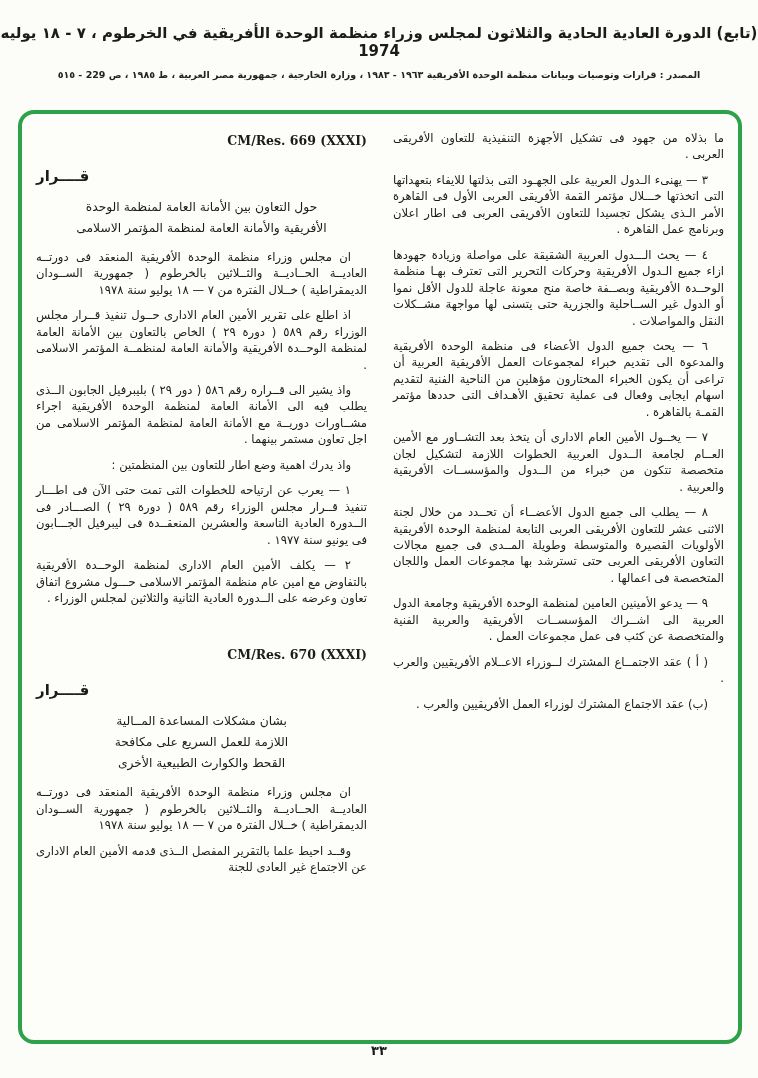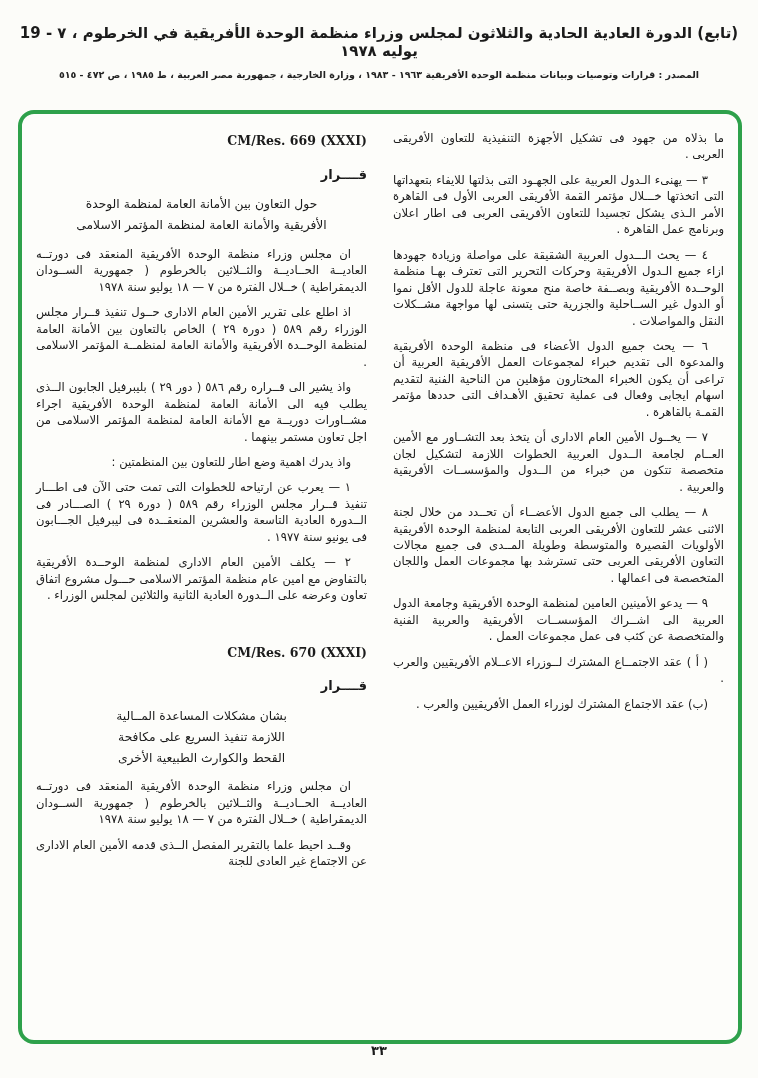--- a/index.html
+++ b/index.html
@@ -60,23 +60,23 @@
   .res-id {
     direction: ltr;
     text-align: right;
     font-family: "DejaVu Serif", serif;
     font-weight: bold;
     font-size: 12.5px;
     margin: 2px 0 16px 0;
   }
   .res-id.second { margin-top: 40px; }
   .res-title {
-    text-align: right;
+    text-align: left;
     font-weight: bold;
-    font-size: 13px;
+    font-size: 15px;
     margin: 4px 0 10px 0;
   }
   .res-subtitle {
     text-align: center;
     font-weight: normal;
     font-size: 12.3px;
     line-height: 1.7;
     margin-bottom: 10px;
   }
   .res-subtitle div { white-space: nowrap; }
@@ -89,22 +89,22 @@
     font-weight: bold;
     font-size: 13px;
   }
 </style>
 </head>
 <body>
 
 <div class="page">
 
   <header class="page-header">
-    <div class="header-title">(تابع) الدورة العادية الحادية والثلاثون لمجلس وزراء منظمة الوحدة الأفريقية في الخرطوم ، ٧ - 19 يوليه ١٩٧٨</div>
-    <div class="header-source">المصدر : قرارات وتوصيات وبيانات منظمة الوحدة الأفريقية ١٩٦٣ - ١٩٨٣ ، وزارة الخارجية ، جمهورية مصر العربية ، ط ١٩٨٥ ، ص ٤٧٢ - ٥١٥</div>
+    <div class="header-title">(تابع) الدورة العادية الحادية والثلاثون لمجلس وزراء منظمة الوحدة الأفريقية في الخرطوم ، ٧ - ١٨ يوليه 1974</div>
+    <div class="header-source">المصدر : قرارات وتوصيات وبيانات منظمة الوحدة الأفريقية ١٩٦٣ - ١٩٨٣ ، وزارة الخارجية ، جمهورية مصر العربية ، ط ١٩٨٥ ، ص 229 - ٥١٥</div>
   </header>
 
   <div class="frame">
     <div class="columns">
 
       <section class="col">
         <p class="para no-indent">ما بذلاه من جهود فى تشكيل الأجهزة التنفيذية للتعاون الأفريقى العربى .</p>
         <p class="para">٣ — يهنىء الـدول العربية على الجهـود التى بذلتها للايفاء بتعهداتها التى اتخذتها خـــلال مؤتمر القمة الأفريقى العربى الأول فى القاهرة الأمر الـذى يشكل تجسيدا للتعاون الأفريقى العربى فى اطار اعلان وبرنامج عمل القاهرة .</p>
         <p class="para">٤ — يحث الـــدول العربية الشقيقة على مواصلة وزيادة جهودها ازاء جميع الـدول الأفريقية وحركات التحرير التى تعترف بهـا منظمة الوحــدة الأفريقية وبصــفة خاصة منح معونة عاجلة للدول الأقل نموا أو الدول غير الســاحلية والجزرية حتى يتسنى لها مواجهة مشــكلات النقل والمواصلات .</p>
         <p class="para">٦ — يحث جميع الدول الأعضاء فى منظمة الوحدة الأفريقية والمدعوة الى تقديم خبراء لمجموعات العمل الأفريقية العربية أن تراعى أن يكون الخبراء المختارون مؤهلين من الناحية الفنية لتقديم اسهام ايجابى وفعال فى عملية تحقيق الأهـداف التى حددها مؤتمر القمـة بالقاهرة .</p>
@@ -126,21 +126,21 @@
         <p class="para">اذ اطلع على تقرير الأمين العام الادارى حــول تنفيذ قــرار مجلس الوزراء رقم ٥٨٩ ( دورة ٢٩ ) الخاص بالتعاون بين الأمانة العامة لمنظمة الوحــدة الأفريقية والأمانة العامة لمنظمــة المؤتمر الاسلامى .</p>
         <p class="para">واذ يشير الى قــراره رقم ٥٨٦ ( دور ٢٩ ) بليبرفيل الجابون الــذى يطلب فيه الى الأمانة العامة لمنظمة الوحدة الأفريقية اجراء مشــاورات دوريــة مع الأمانة العامة لمنظمة المؤتمر الاسلامى من اجل تعاون مستمر بينهما .</p>
         <p class="para">واذ يدرك اهمية وضع اطار للتعاون بين المنظمتين :</p>
         <p class="para">١ — يعرب عن ارتياحه للخطوات التى تمت حتى الآن فى اطـــار تنفيذ قــرار مجلس الوزراء رقم ٥٨٩ ( دورة ٢٩ ) الصـــادر فى الــدورة العادية التاسعة والعشرين المنعقــدة فى ليبرفيل الجـــابون فى يونيو سنة ١٩٧٧ .</p>
         <p class="para">٢ — يكلف الأمين العام الادارى لمنظمة الوحــدة الأفريقية بالتفاوض مع امين عام منظمة المؤتمر الاسلامى حـــول مشروع اتفاق تعاون وعرضه على الــدورة العادية الثانية والثلاثين لمجلس الوزراء .</p>
 
         <div class="res-id second">CM/Res. 670 (XXXI)</div>
         <h2 class="res-title">قــــرار</h2>
         <div class="res-subtitle">
           <div>بشان مشكلات المساعدة المــالية</div>
-          <div>اللازمة تنفيذ السريع على مكافحة</div>
+          <div>اللازمة للعمل السريع على مكافحة</div>
           <div>القحط والكوارث الطبيعية الأخرى</div>
         </div>
         <p class="para">ان مجلس وزراء منظمة الوحدة الأفريقية المنعقد فى دورتــه العاديــة الحــاديــة والثــلاثين بالخرطوم ( جمهورية الســودان الديمقراطية ) خــلال الفترة من ٧ — ١٨ يوليو سنة ١٩٧٨</p>
         <p class="para">وقــد احيط علما بالتقرير المفصل الــذى قدمه الأمين العام الادارى عن الاجتماع غير العادى للجنة</p>
       </section>
 
     </div>
   </div>
 
   <div class="page-number">٣٣</div>

